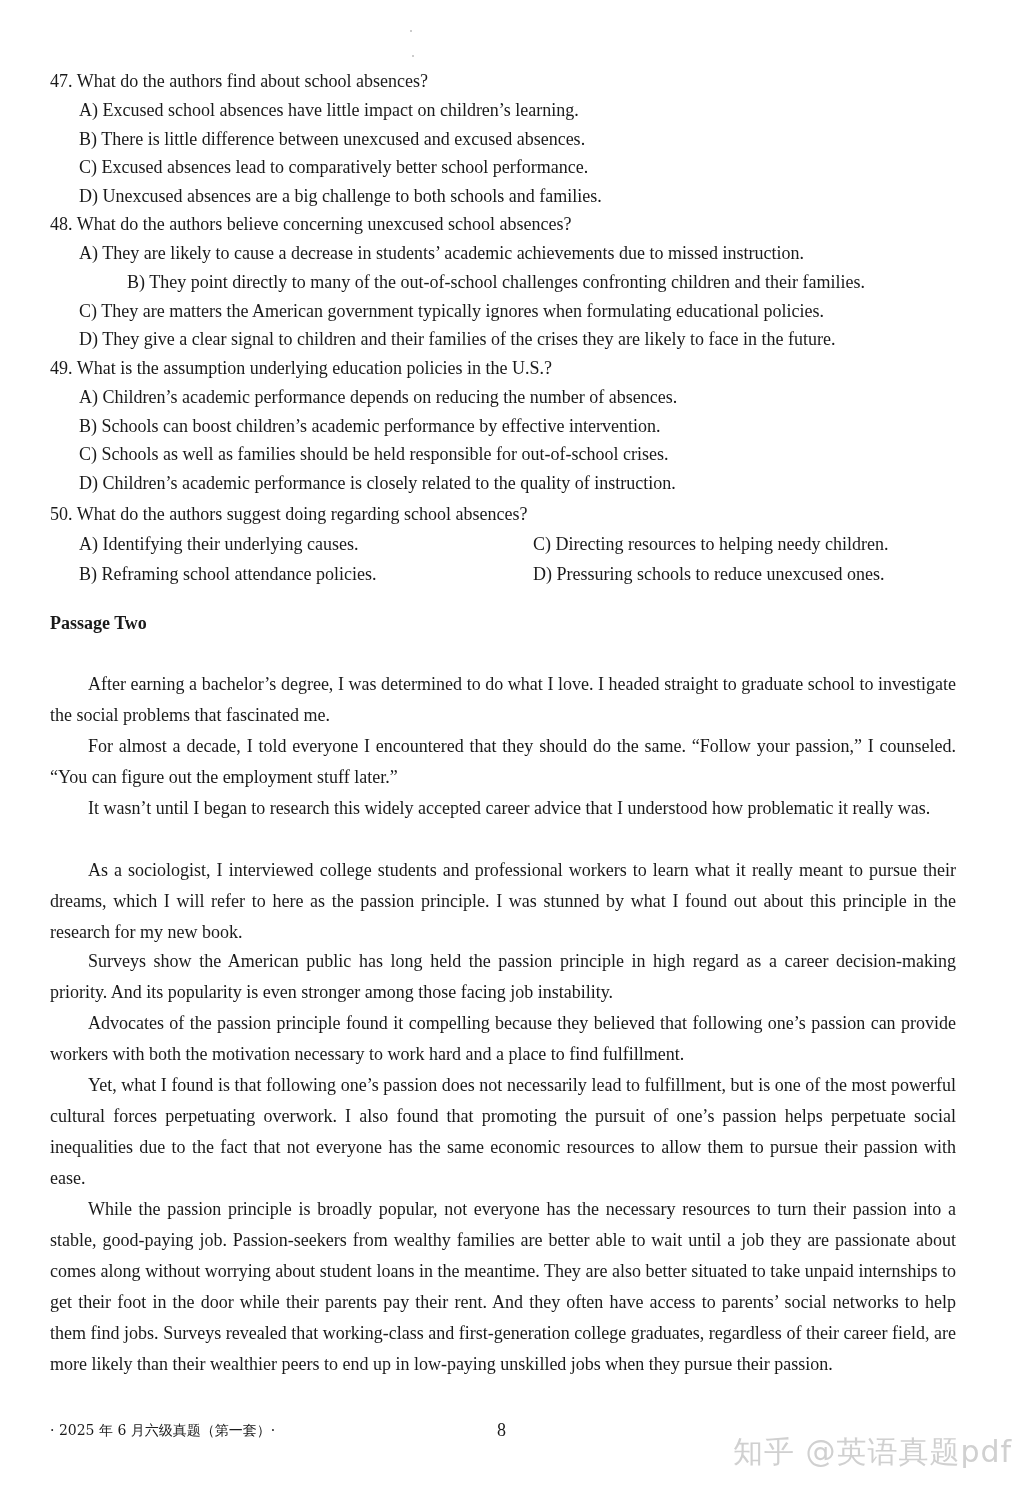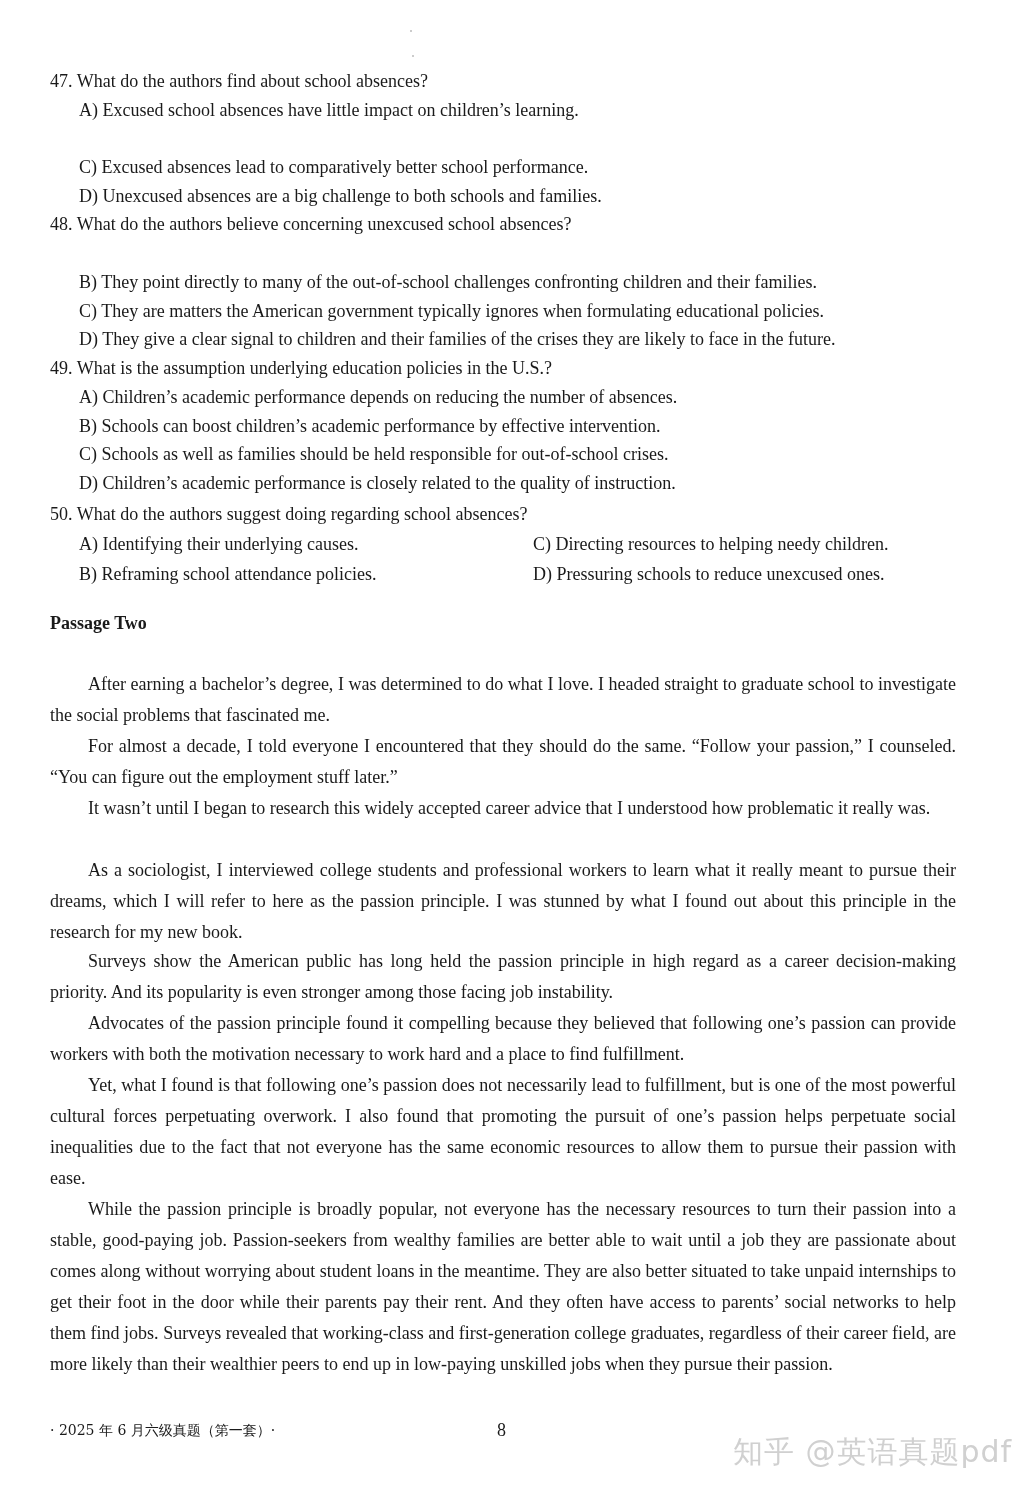--- a/index.html
+++ b/index.html
@@ -28,25 +28,27 @@
 </head>
 <body>
 
 <div class="page">
 
   <span class="speck" style="left:410px;top:30px;"></span>
   <span class="speck" style="left:412px;top:55px;"></span>
 
   <div class="q-stem" style="top:70px;">47. What do the authors find about school absences?</div>
   <div class="opt" style="top:99px;">A) Excused school absences have little impact on children’s learning.</div>
+  <div class="opt" style="top:128px;">B) There is little difference between unexcused and excused absences.</div>
   <div class="opt" style="top:156px;">C) Excused absences lead to comparatively better school performance.</div>
   <div class="opt" style="top:185px;">D) Unexcused absences are a big challenge to both schools and families.</div>
 
   <div class="q-stem" style="top:213px;">48. What do the authors believe concerning unexcused school absences?</div>
-  <div class="opt" style="top:271px;">B) They point directly to many of the out-of-school challenges confronting children and their families.</div>
+  <div class="opt" style="top:242px;">A) They are likely to cause a decrease in students’ academic achievements due to missed instruction.</div>
+  <div class="opt" style="top:271px;margin-left:48px;">B) They point directly to many of the out-of-school challenges confronting children and their families.</div>
   <div class="opt" style="top:300px;">C) They are matters the American government typically ignores when formulating educational policies.</div>
   <div class="opt" style="top:328px;">D) They give a clear signal to children and their families of the crises they are likely to face in the future.</div>
 
   <div class="q-stem" style="top:357px;">49. What is the assumption underlying education policies in the U.S.?</div>
   <div class="opt" style="top:386px;">A) Children’s academic performance depends on reducing the number of absences.</div>
   <div class="opt" style="top:415px;">B) Schools can boost children’s academic performance by effective intervention.</div>
   <div class="opt" style="top:443px;">C) Schools as well as families should be held responsible for out-of-school crises.</div>
   <div class="opt" style="top:472px;">D) Children’s academic performance is closely related to the quality of instruction.</div>
 
   <div class="q-stem" style="top:503px;text-align:right;">50. What do the authors suggest doing regarding school absences?</div>

